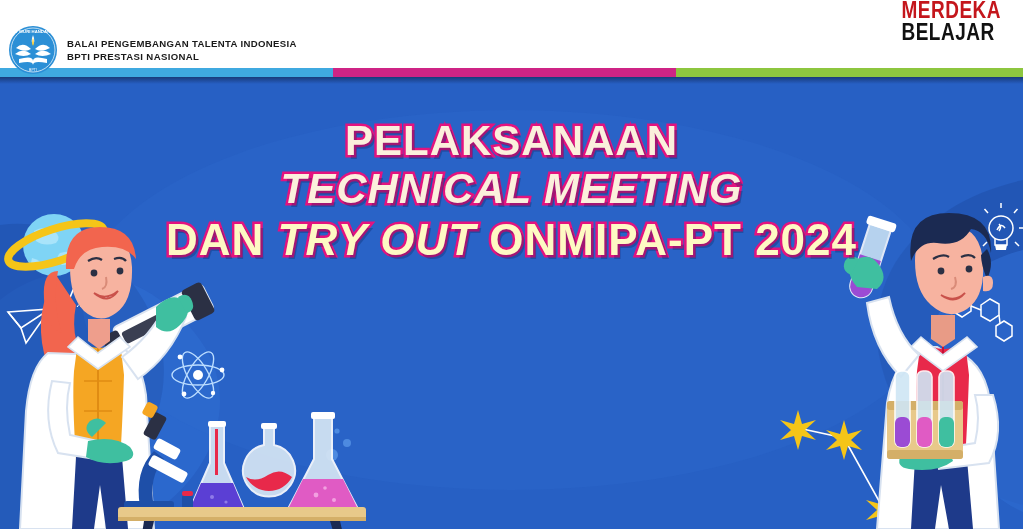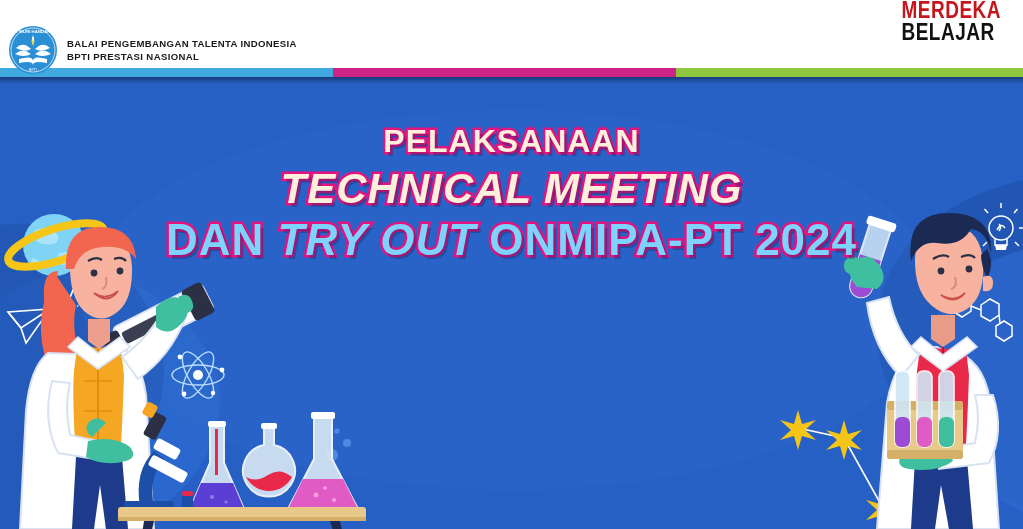--- a/index.html
+++ b/index.html
@@ -78,21 +78,21 @@
     display:block;
     font-family:"Liberation Sans",sans-serif;
     font-weight:bold;
     color:#FBF0DC;
     letter-spacing:1px;
     white-space:nowrap;
     -webkit-text-stroke:5px #E3137F;
     paint-order:stroke fill;
     text-shadow:3px 4px 0 rgba(10,30,90,0.30);
   }
-  .t1{font-size:32px;line-height:46px;}
+  .t1{font-size:42px;line-height:46px;}
   .t2{font-size:42px;line-height:50px;font-style:italic;}
   .t3{font-size:44px;line-height:52px;}
   .t3 .ital{font-style:italic;}
 
   
   .ill{position:absolute;z-index:10;}
   .ill-left{left:-4px;top:185px;}
   .ill-right{right:-2px;top:195px;}
   .ill-center{left:118px;bottom:0;}
 
@@ -323,21 +323,21 @@
 
     <rect x="0" y="108" width="248" height="13" rx="3" fill="#E8C98A"></rect>
     <rect x="0" y="118" width="248" height="4" fill="#D4AF68"></rect>
     <path d="M26 122 l10 0 l-6 26 h-8 Z" fill="#1B2A52"></path>
     <path d="M212 122 l10 0 l6 26 h-8 Z" fill="#1B2A52"></path>
   </svg>
 
   <div class="title-wrap">
     <span class="tline t1" style="color: rgb(251, 240, 220); -webkit-text-stroke: 5px rgb(227, 19, 127);">PELAKSANAAN</span>
     <span class="tline t2" style="color: rgb(251, 240, 220); -webkit-text-stroke: 5px rgb(227, 19, 127);">TECHNICAL MEETING</span>
-    <span class="tline t3" style="color: #7dd3fc; -webkit-text-stroke: 5px rgb(227, 19, 127);"><span>DAN </span><span class="ital">TRY OUT </span><span>ONMIPA-PT 2024</span></span>
+    <span class="tline t3" style="color: #fef9c3; -webkit-text-stroke: 5px rgb(227, 19, 127);"><span>DAN </span><span class="ital">TRY OUT </span><span>ONMIPA-PT 2024</span></span>
   </div>
 
   <div class="header">
     <div class="brand">
       <div class="logo-tutwuri">
         <svg viewBox="0 0 100 100">
           <circle cx="50" cy="50" r="48" fill="#2B8FD6"></circle>
           <circle cx="50" cy="50" r="44" fill="none" stroke="#FFFFFF" stroke-width="1.4"></circle>
           <text x="50" y="16" fill="#FFFFFF" font-size="8.5" text-anchor="middle" font-family="Liberation Sans, sans-serif" font-weight="bold">TUT WURI HANDAYANI</text>
 

